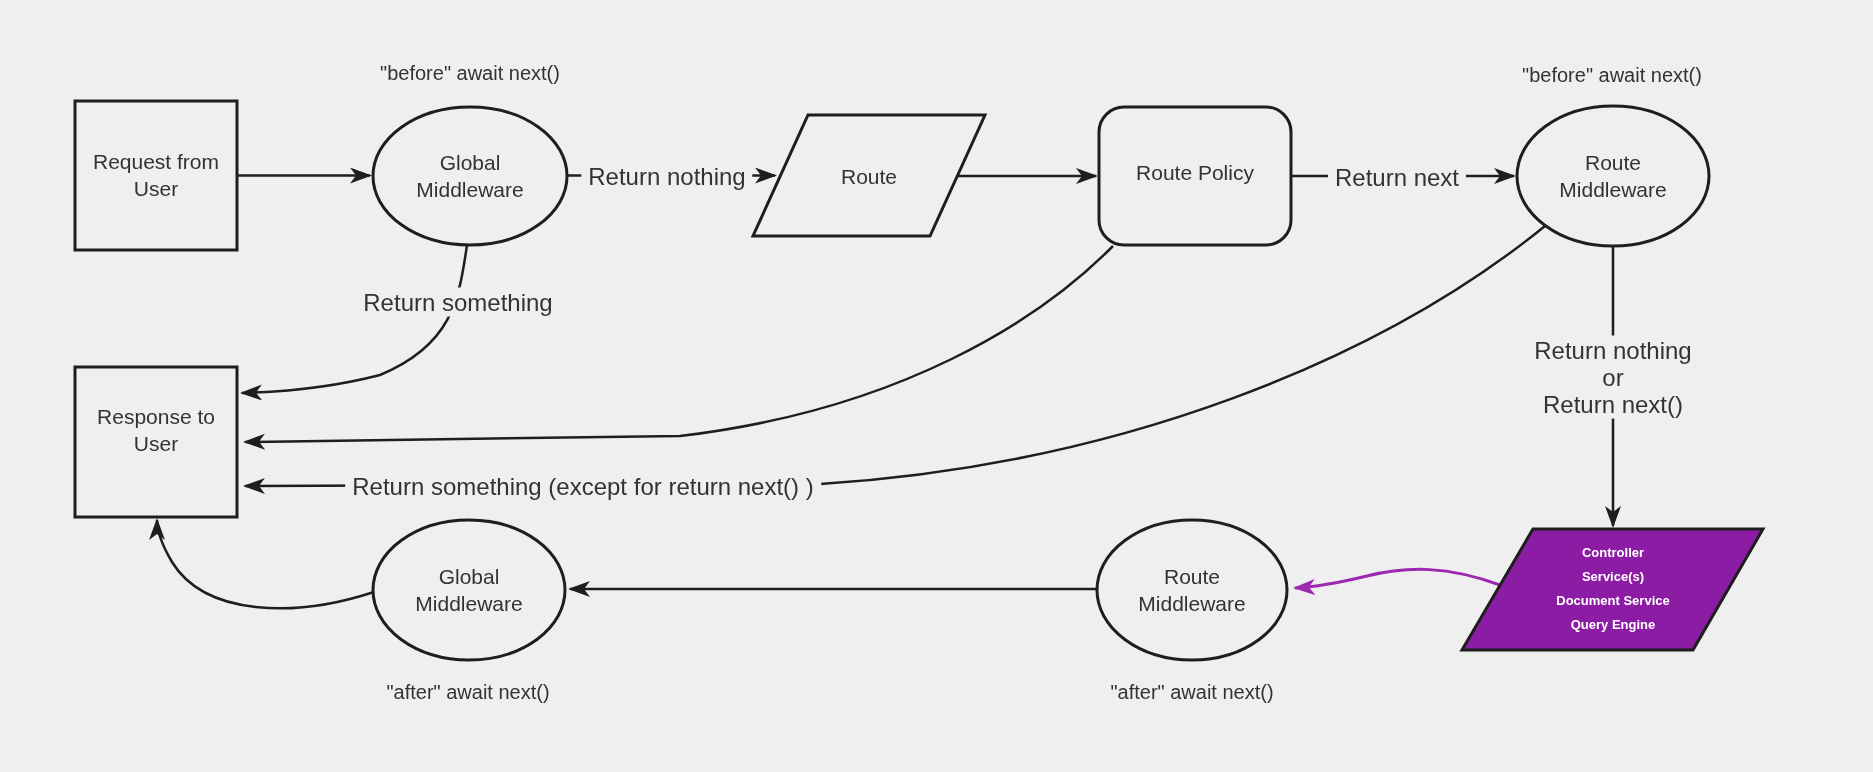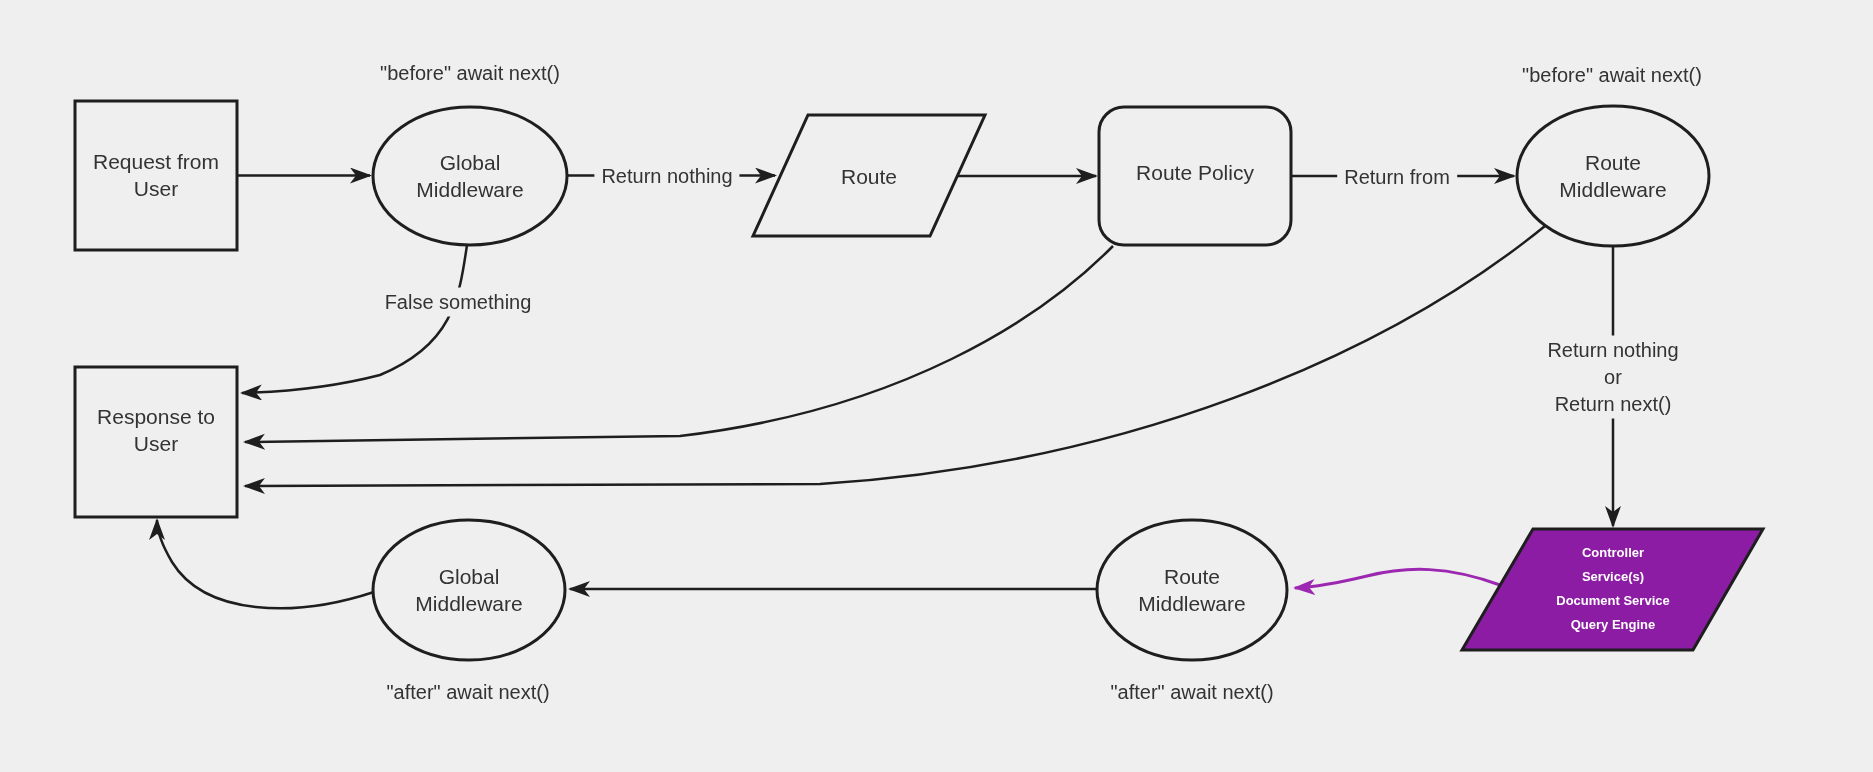--- a/index.html
+++ b/index.html
@@ -2,21 +2,21 @@
 <html><head>
 <meta charset="utf-8">
 <style>
   html,body{margin:0;padding:0;background:#efefef;}
   #canvas{position:relative;width:1873px;height:772px;background:#efefef;overflow:hidden;
           font-family:"Liberation Sans", sans-serif;}
   #edges{position:absolute;left:0;top:0;z-index:1;}
   .lbl{position:absolute;z-index:2;transform:translate(-50%,-50%);text-align:center;
        white-space:pre-line;color:#333333;}
   .node-label{font-size:21px;line-height:27px;}
-  .edge-label{font-size:20px;line-height:27px;background:#efefef;padding:1px 7px;}
+  .edge-label{font-size:24px;line-height:27px;background:#efefef;padding:1px 7px;}
   .annotation{font-size:20px;line-height:25px;}
   .controller-label{color:#ffffff;font-weight:bold;font-size:13px;line-height:24px;}
 </style>
 </head>
 <body>
 
 <div id="canvas">
 
   <svg id="edges" width="1873" height="772" viewBox="0 0 1873 772">
     <defs>
@@ -64,24 +64,25 @@
 Document Service
 Query Engine</div>
   <div class="lbl node-label" style="left:1192px;top:590px">Route
 Middleware</div>
   <div class="lbl node-label" style="left:469px;top:590px">Global
 Middleware</div>
   <div class="lbl node-label" style="left:156px;top:430px">Response to
 User</div>
 
   <div class="lbl edge-label" style="left:667px;top:176px">Return nothing</div>
-  <div class="lbl edge-label" style="left:1397px;top:177px">Return from</div>
+  <div class="lbl edge-label" style="left:1397px;top:177px">Return next</div>
   <div class="lbl edge-label" style="left:1613px;top:377px">Return nothing
 or
 Return next()</div>
-  <div class="lbl edge-label" style="left:458px;top:302px">False something</div>
+  <div class="lbl edge-label" style="left:458px;top:302px">Return something</div>
+  <div class="lbl edge-label" style="left:583px;top:486px">Return something (except for return next() )</div>
 
   <div class="lbl annotation" style="left:470px;top:73px">"before" await next()</div>
   <div class="lbl annotation" style="left:1612px;top:75px">"before" await next()</div>
   <div class="lbl annotation" style="left:468px;top:692px">"after" await next()</div>
   <div class="lbl annotation" style="left:1192px;top:692px">"after" await next()</div>
 
 </div>
 
 </body></html>

